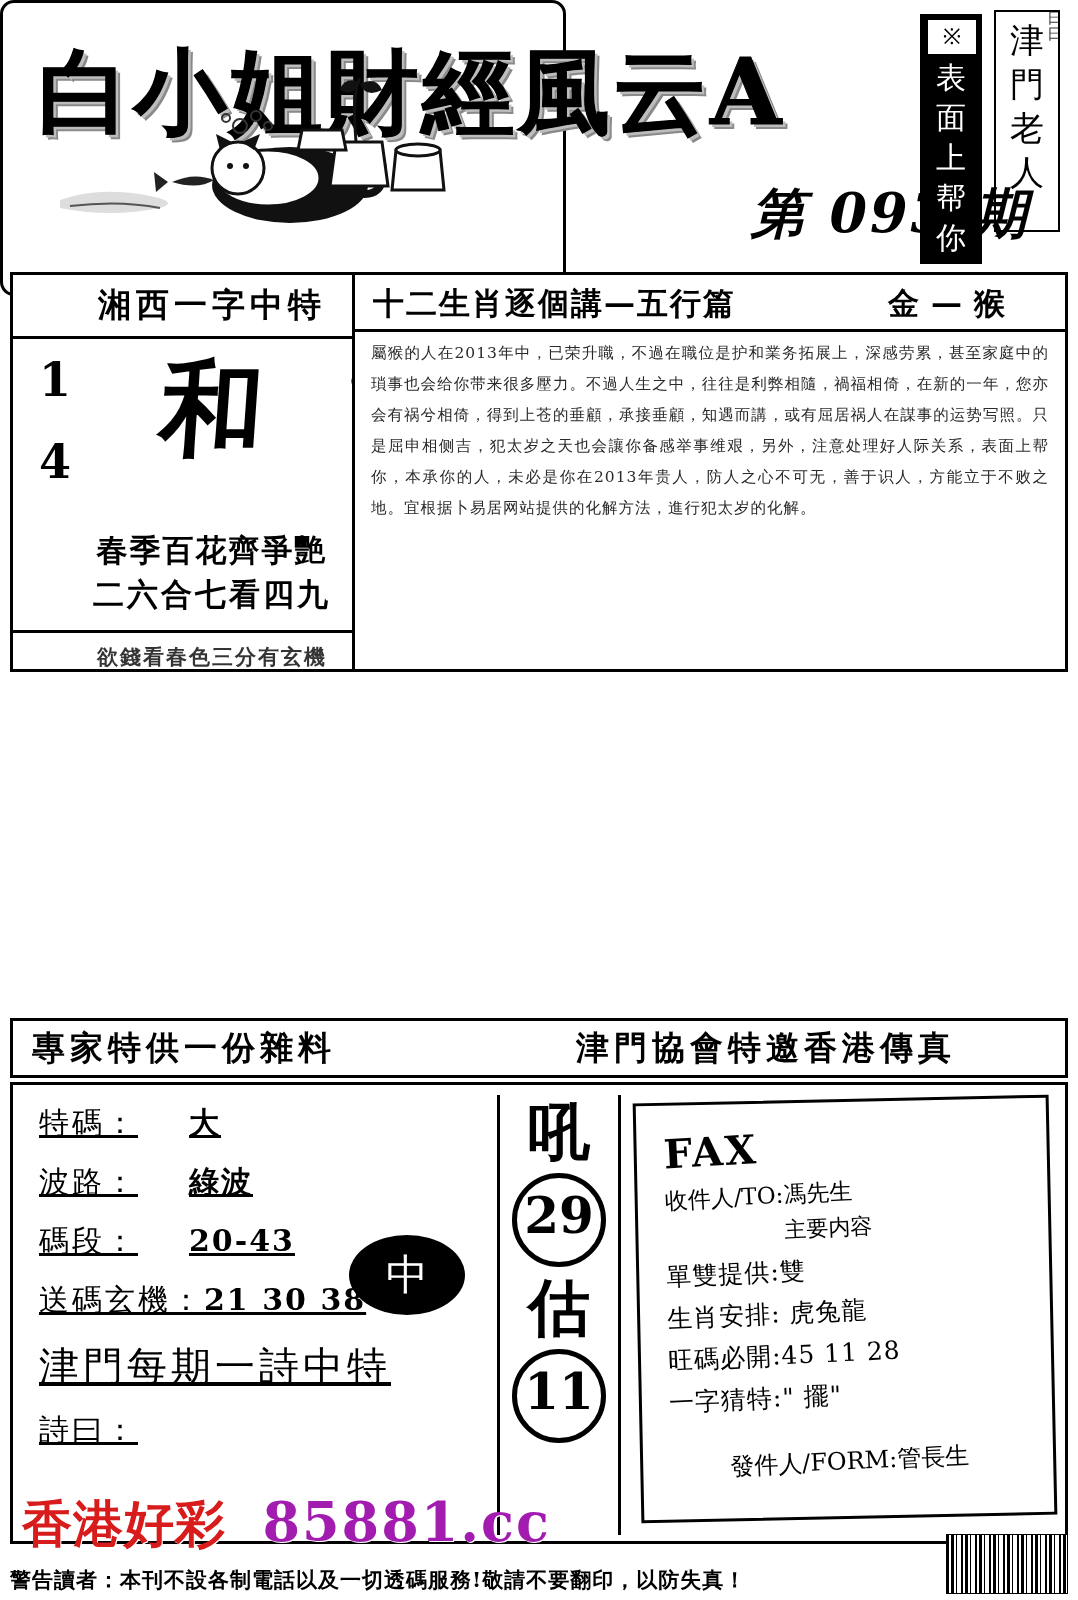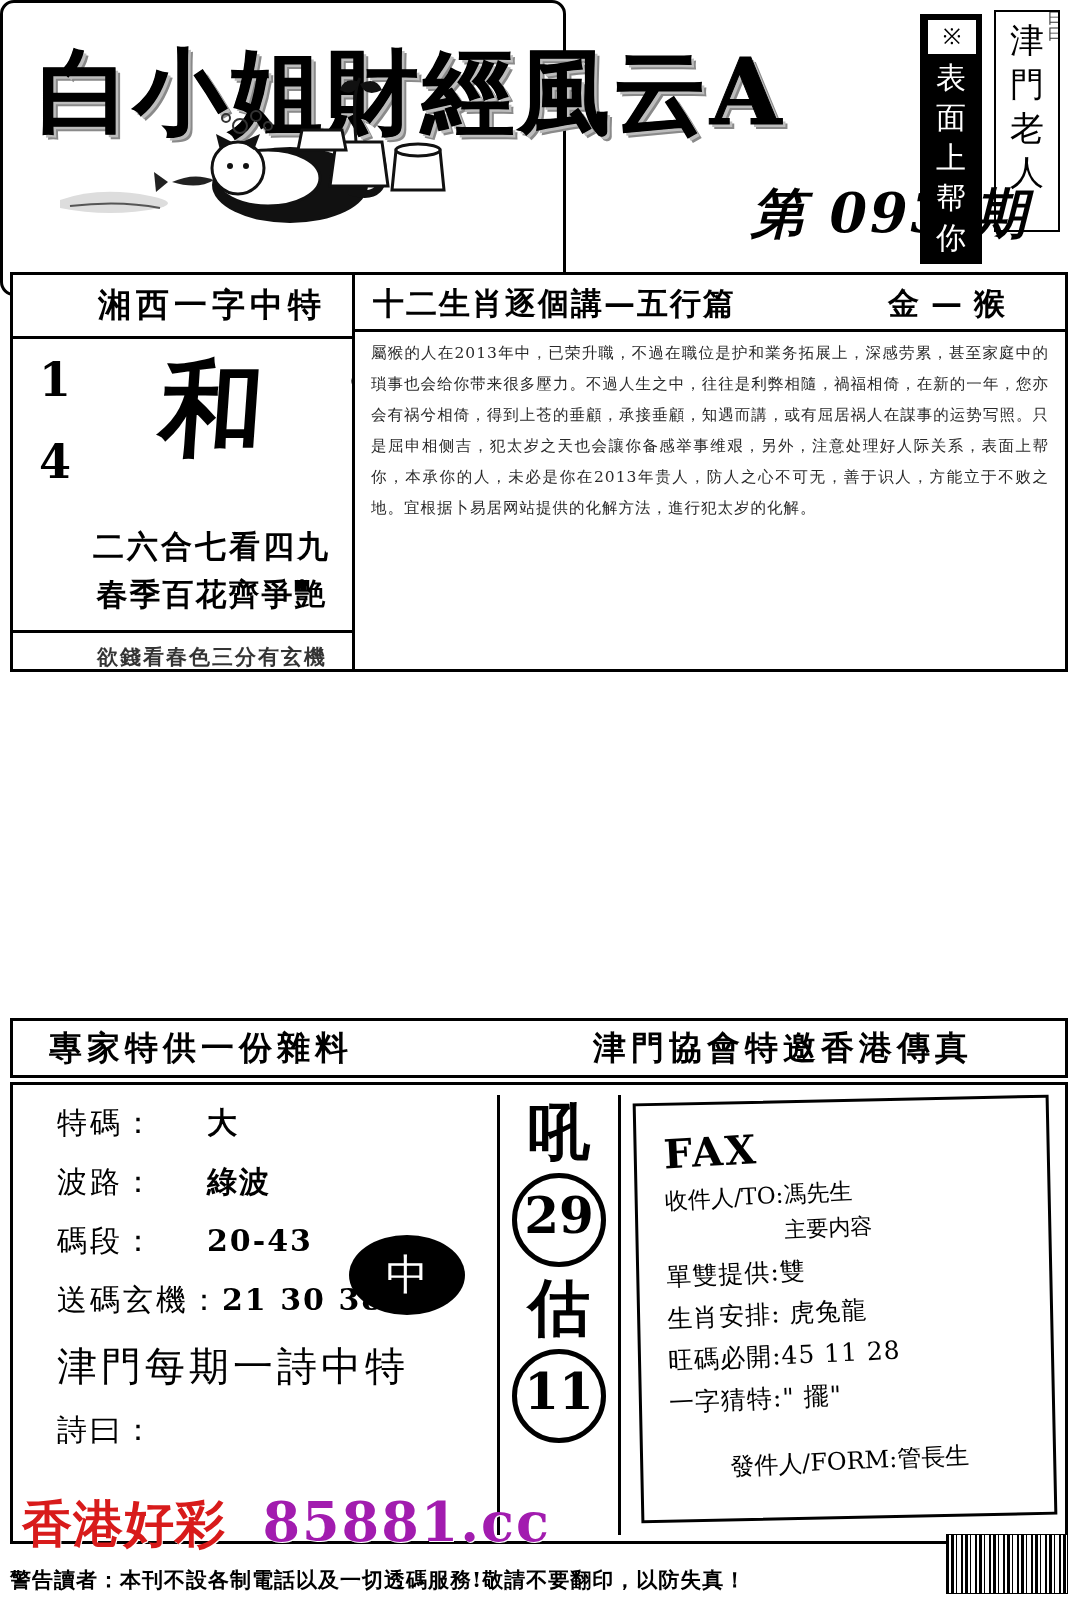--- a/index.html
+++ b/index.html
@@ -267,33 +267,34 @@
     display: flex;
     align-items: center;
   }
   .banner-left, .banner-right {
     font-family: "DejaVu Serif", serif;
     font-weight: bold;
     font-size: 33px;
     letter-spacing: 5px;
     white-space: nowrap;
   }
-  .banner-left { padding-left: 36px; width: 520px;}
+  .banner-left { padding-left: 19px; width: 520px;}
   .banner-right { padding-left: 24px; }
 
   
   #bottom {
     left: 10px; top: 1082px;
     width: 1058px; height: 462px;
     border: 3px solid #000;
   }
   .info-list {
     position: absolute;
-    left: 44px; top: 18px;
+    left: 26px; top: 18px;
     width: 470px;
+    text-decoration: underline;
   }
   .info-row {
     display: flex;
     align-items: baseline;
     font-family: "DejaVu Serif", serif;
     font-size: 30px;
     letter-spacing: 3px;
     margin-bottom: 18px;
   }
   .info-row .k { min-width: 150px; }
@@ -466,22 +467,22 @@
     <div class="lucky-grid">
       <div class="lucky-num ln-tl">1</div>
       <div class="lucky-num ln-tr">8</div>
       <div class="lucky-num ln-bl">4</div>
       <div class="lucky-num ln-br">2</div>
       <div class="lucky-center">
         <span class="brush">和</span>
       </div>
     </div>
 
+    <div class="phrase second">春季百花齊爭艷</div>
     <div class="phrase">二六合七看四九</div>
-    <div class="phrase second">春季百花齊爭艷</div>
     <div class="divider" style="margin-top:14px;"></div>
     <div class="footer-note">欲錢看春色三分有玄機</div>
   </div>
 
   <div class="frame" id="right-top">
     <div class="article-head">
       <div class="h1">十二生肖逐個講—五行篇</div>
       <div class="h2">金—猴</div>
     </div>
     <div class="divider" style="margin:4px 0 0 0;"></div>

